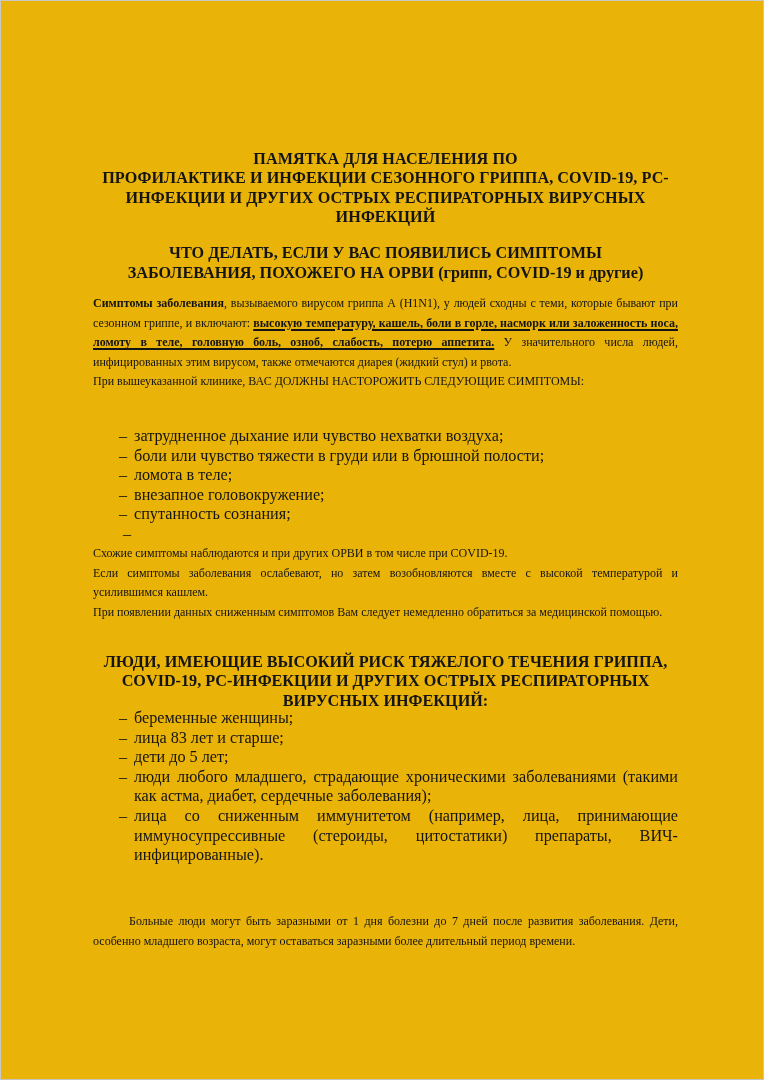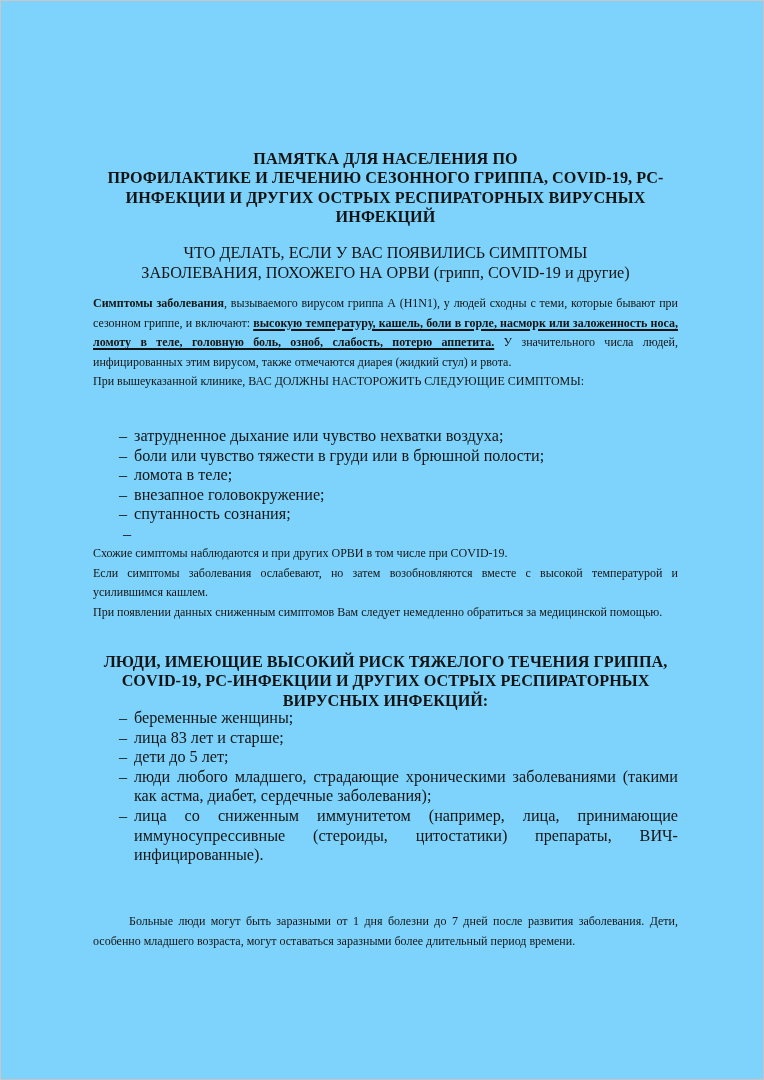--- a/index.html
+++ b/index.html
@@ -1,25 +1,25 @@
 <!DOCTYPE html>
 <html><head>
 <meta charset="utf-8">
 <style>
   html, body { margin: 0; padding: 0; background: #ffffff; }
   body { width: 764px; height: 1080px; position: relative; overflow: hidden; }
   .page {
     position: absolute; left: 0; top: 0; width: 762px; height: 1078px;
     border: 1px solid #c8c8c8; border-right: 2px solid #c4c4c4; border-bottom: 2px solid #c4c4c4;
-    background: #7dd3fc;
+    background: #eab308;
     font-family: "Liberation Serif", "DejaVu Serif", serif;
     color: #141414;
   }
   .block { position: absolute; left: 92px; width: 585px; }
-  .center { text-align: center; }
+  .center { text-align: center; font-weight: bold; }
   .title {
     top: 149px; font-weight: bold; font-size: 16.2px; line-height: 19.3px; letter-spacing: 0.05px;
   }
   .subtitle {
     top: 243px; font-size: 16.2px; line-height: 19.5px;
   }
   .para { font-size: 12px; line-height: 19.6px; }
   .justify-last { text-align: justify; text-align-last: left; }
   .p1 { top: 293px; }
   .u { text-decoration: underline; text-decoration-thickness: 1.5px; text-underline-offset: 2px; font-weight: bold; }
@@ -41,21 +41,21 @@
   .indent { text-indent: 36px; }
   .line { display: block; }
 </style>
 </head>
 <body>
 
 <div class="page">
 
   <div class="block center title">
     <span class="line">ПАМЯТКА ДЛЯ НАСЕЛЕНИЯ ПО</span>
-    <span class="line">ПРОФИЛАКТИКЕ И ЛЕЧЕНИЮ СЕЗОННОГО ГРИППА, COVID-19, РС-</span>
+    <span class="line">ПРОФИЛАКТИКЕ И ИНФЕКЦИИ СЕЗОННОГО ГРИППА, COVID-19, РС-</span>
     <span class="line">ИНФЕКЦИИ И ДРУГИХ ОСТРЫХ РЕСПИРАТОРНЫХ ВИРУСНЫХ</span>
     <span class="line">ИНФЕКЦИЙ</span>
   </div>
 
   <div class="block center subtitle">
     <span class="line">ЧТО ДЕЛАТЬ, ЕСЛИ У ВАС ПОЯВИЛИСЬ СИМПТОМЫ</span>
     <span class="line">ЗАБОЛЕВАНИЯ, ПОХОЖЕГО НА ОРВИ (грипп, COVID-19 и другие)</span>
   </div>
 
   <div class="block para justify-last p1">

